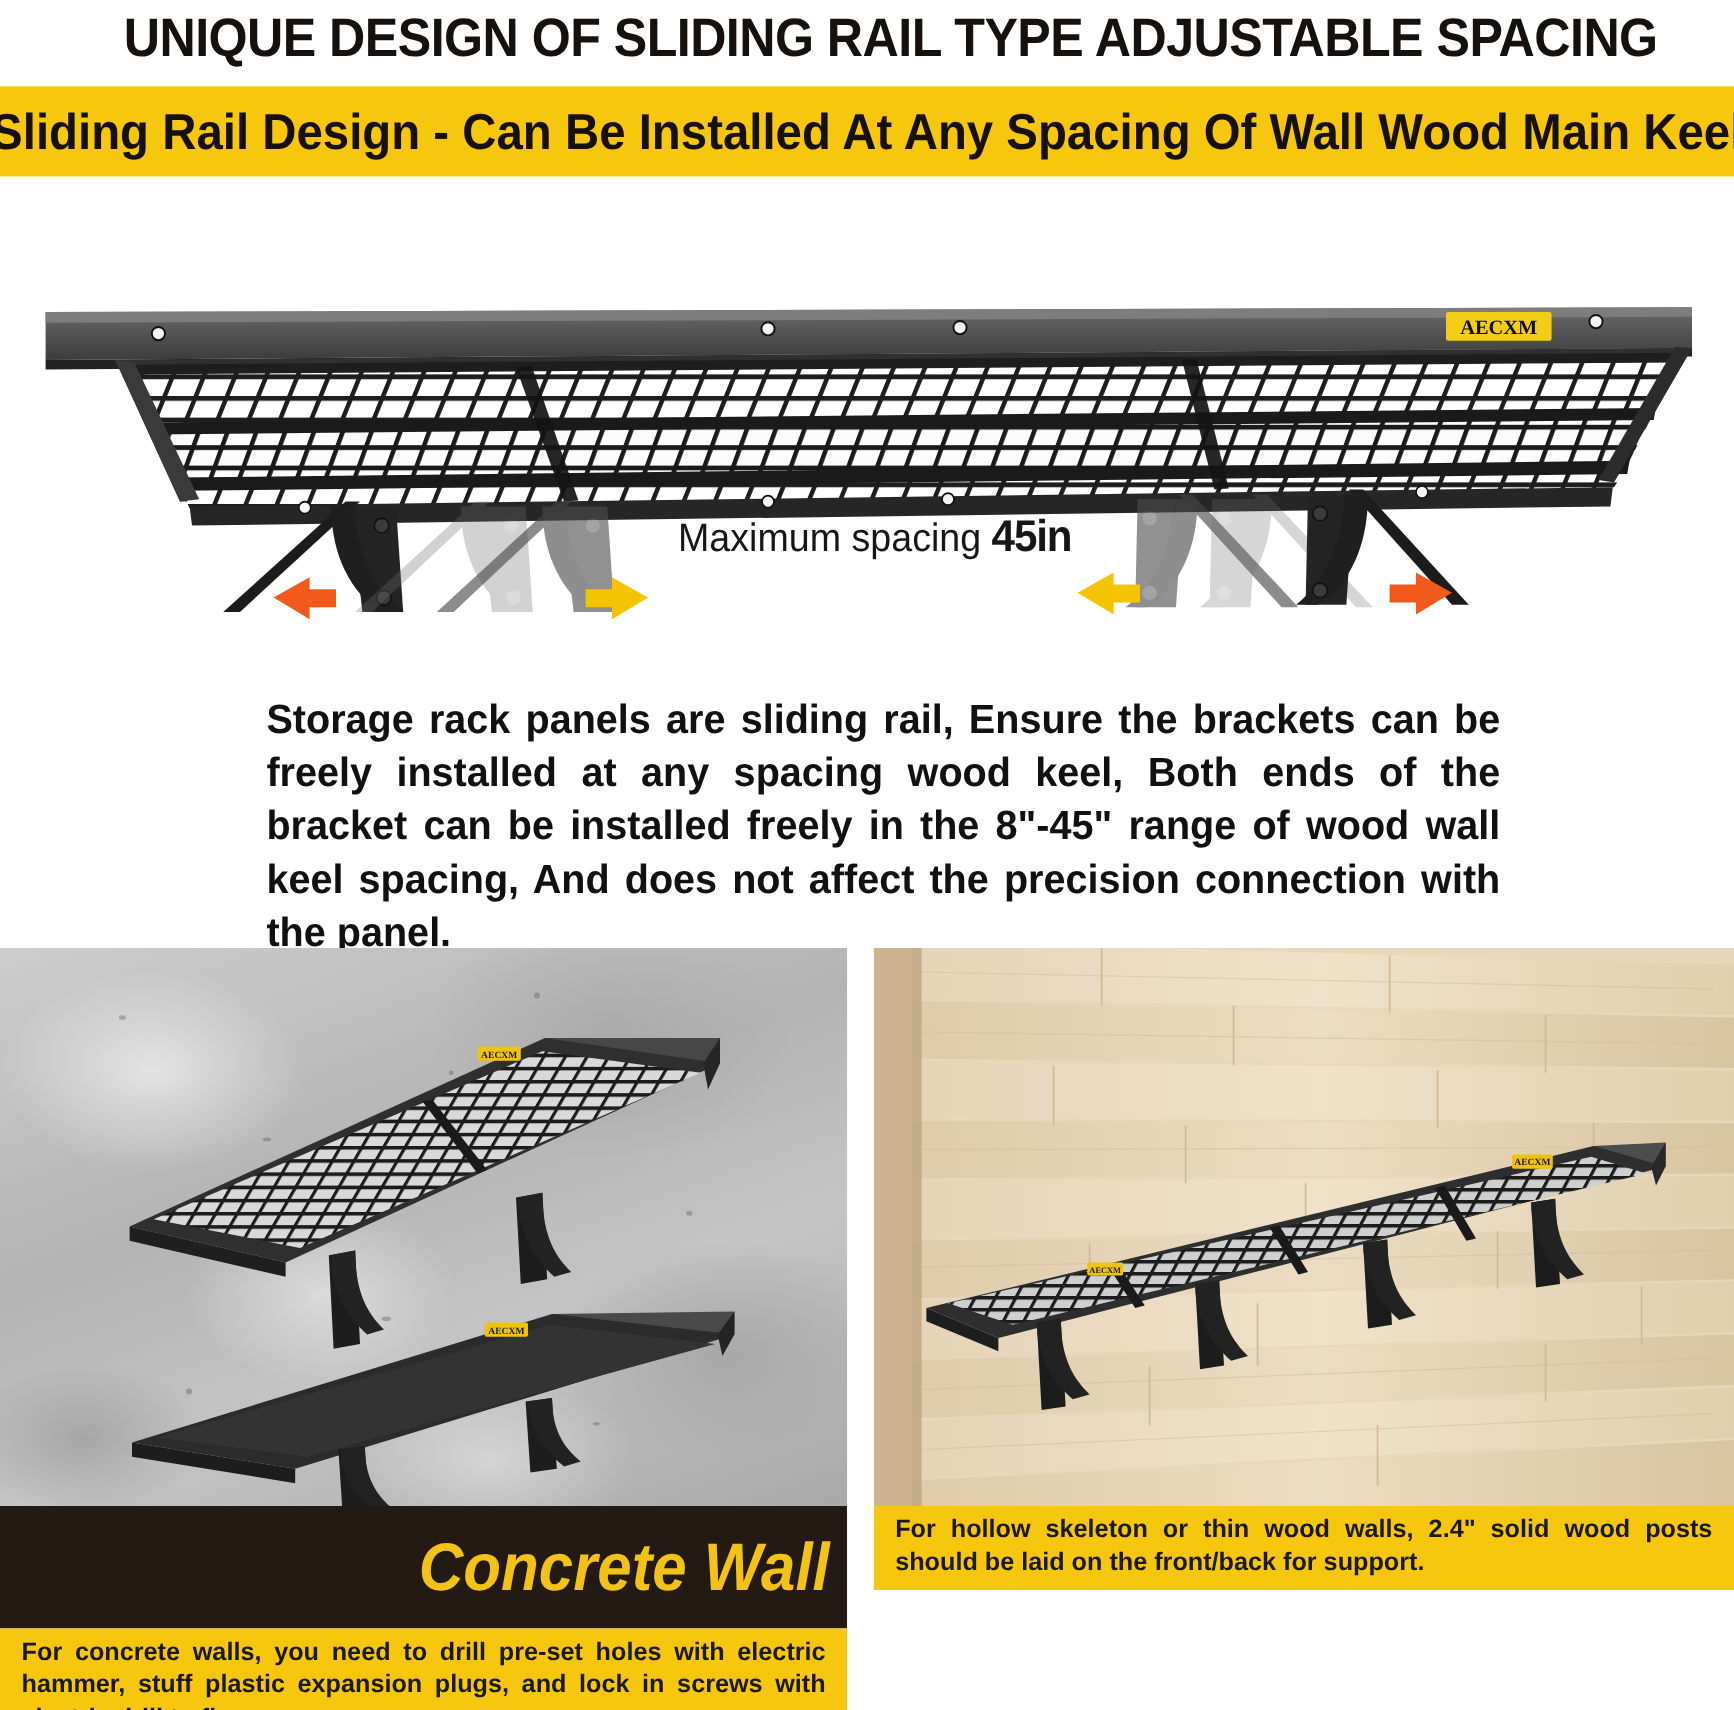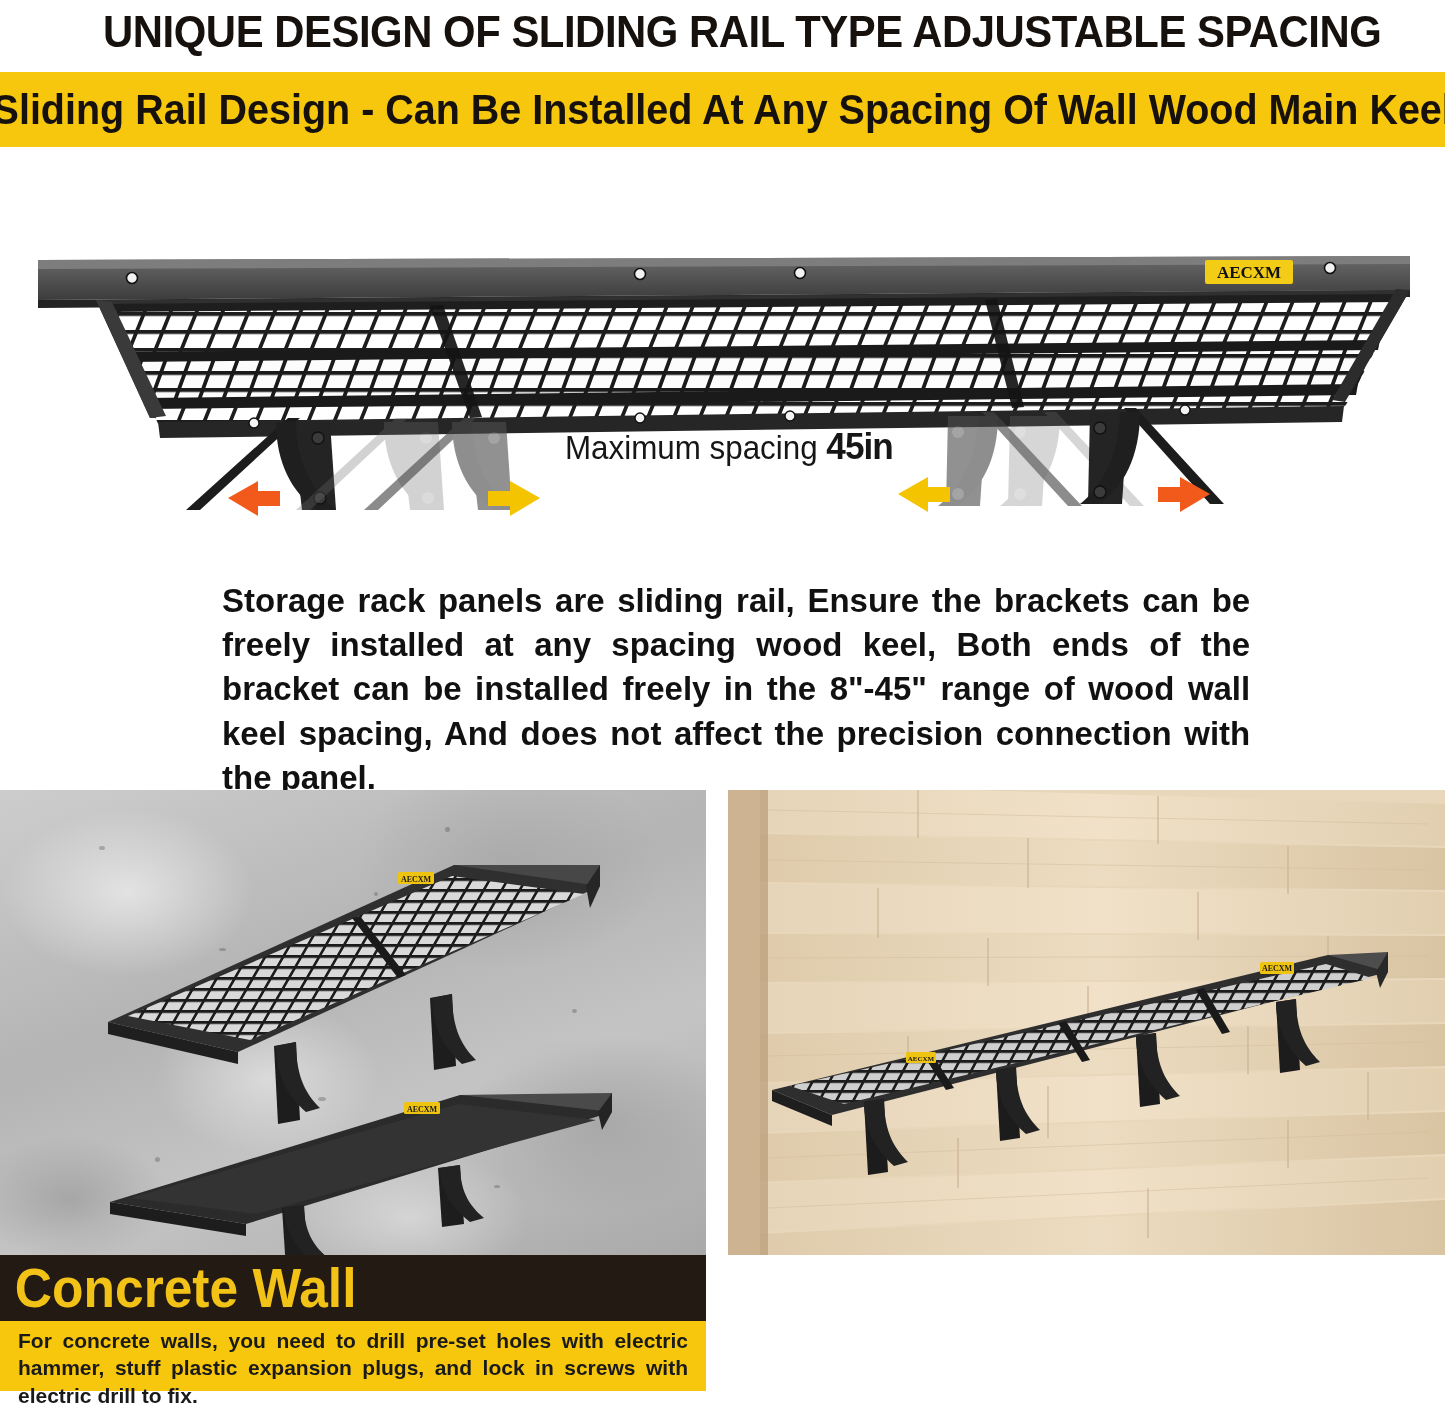--- a/index.html
+++ b/index.html
@@ -69,22 +69,22 @@
       radial-gradient(ellipse 140px 90px at 10% 88%, rgba(140,140,140,.5), rgba(140,140,140,0) 70%),
       radial-gradient(ellipse 170px 100px at 58% 92%, rgba(255,255,255,.4), rgba(255,255,255,0) 70%),
       linear-gradient(160deg,#cdcdcd 0%, #b4b4b4 40%, #c4c4c4 65%, #a9a9a9 100%);
   }
   .speck{ position:absolute; background:rgba(60,60,60,.30); border-radius:50%; }
 
   
   .wood{ background:#e4d2b6; position:relative; }
 
   .cap-title{
-    height:66px; background:#241a14;
-    display:flex; align-items:center; justify-content:flex-start;
+    height:102px; background:#241a14;
+    display:flex; align-items:center; justify-content:flex-end;font-style:italic;
   }
   .cap-title span{
     font-family:"Liberation Sans Narrow","Liberation Sans",sans-serif;
     font-size:56px; font-weight:bold; color:#F3C216;
     transform:scaleX(0.92); line-height:1; white-space:nowrap;
   }
   .cap-body{
     height:70px; background:#F6C70C; padding:6px 18px 0 18px;
   }
   .cap-body p{
@@ -394,13 +394,16 @@
         <path d="M568,209 C568,244 580,260 592,272 L578,276 C560,260 548,240 548,212 Z" fill="#222"></path>
 
         <rect x="178" y="262" width="30" height="11" rx="1.5" fill="#EFC411"></rect>
         <text x="193" y="271" font-family="Liberation Serif, serif" font-size="7" font-weight="bold" fill="#1a1a1a" text-anchor="middle">AECXM</text>
         <rect x="532" y="172" width="34" height="12" rx="1.5" fill="#EFC411"></rect>
         <text x="549" y="181" font-family="Liberation Serif, serif" font-size="8" font-weight="bold" fill="#1a1a1a" text-anchor="middle">AECXM</text>
       </g>
     </svg>
   </div>
 
+  <div class="cap-body">
+    <p>For hollow skeleton or thin wood walls, 2.4" solid wood posts should be laid on the front/back for support.</p>
+  </div>
 </div>
 
 </body></html>

